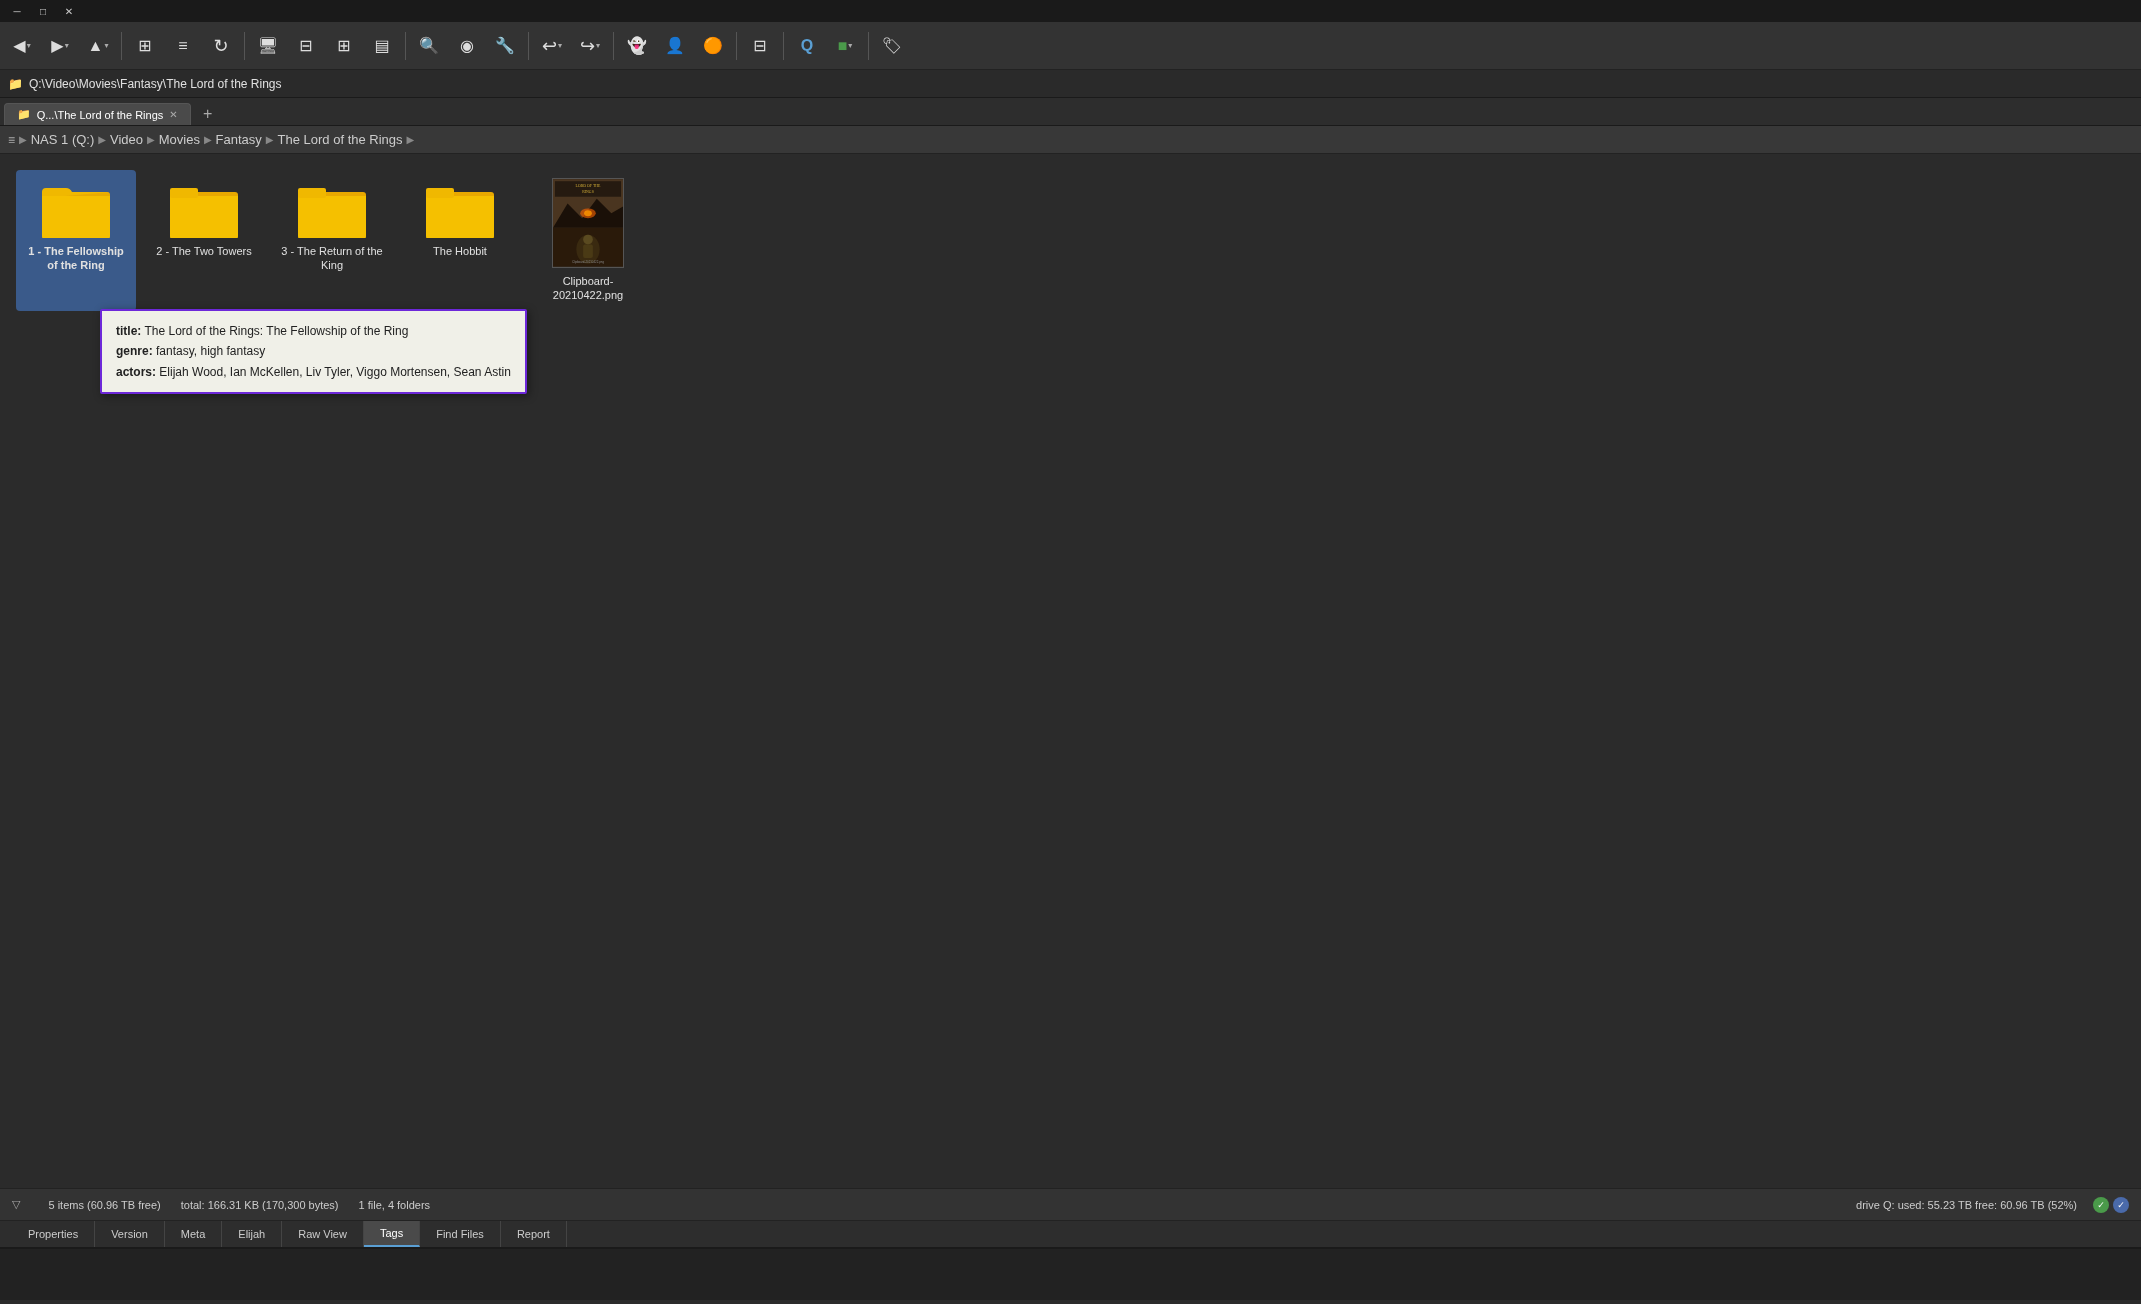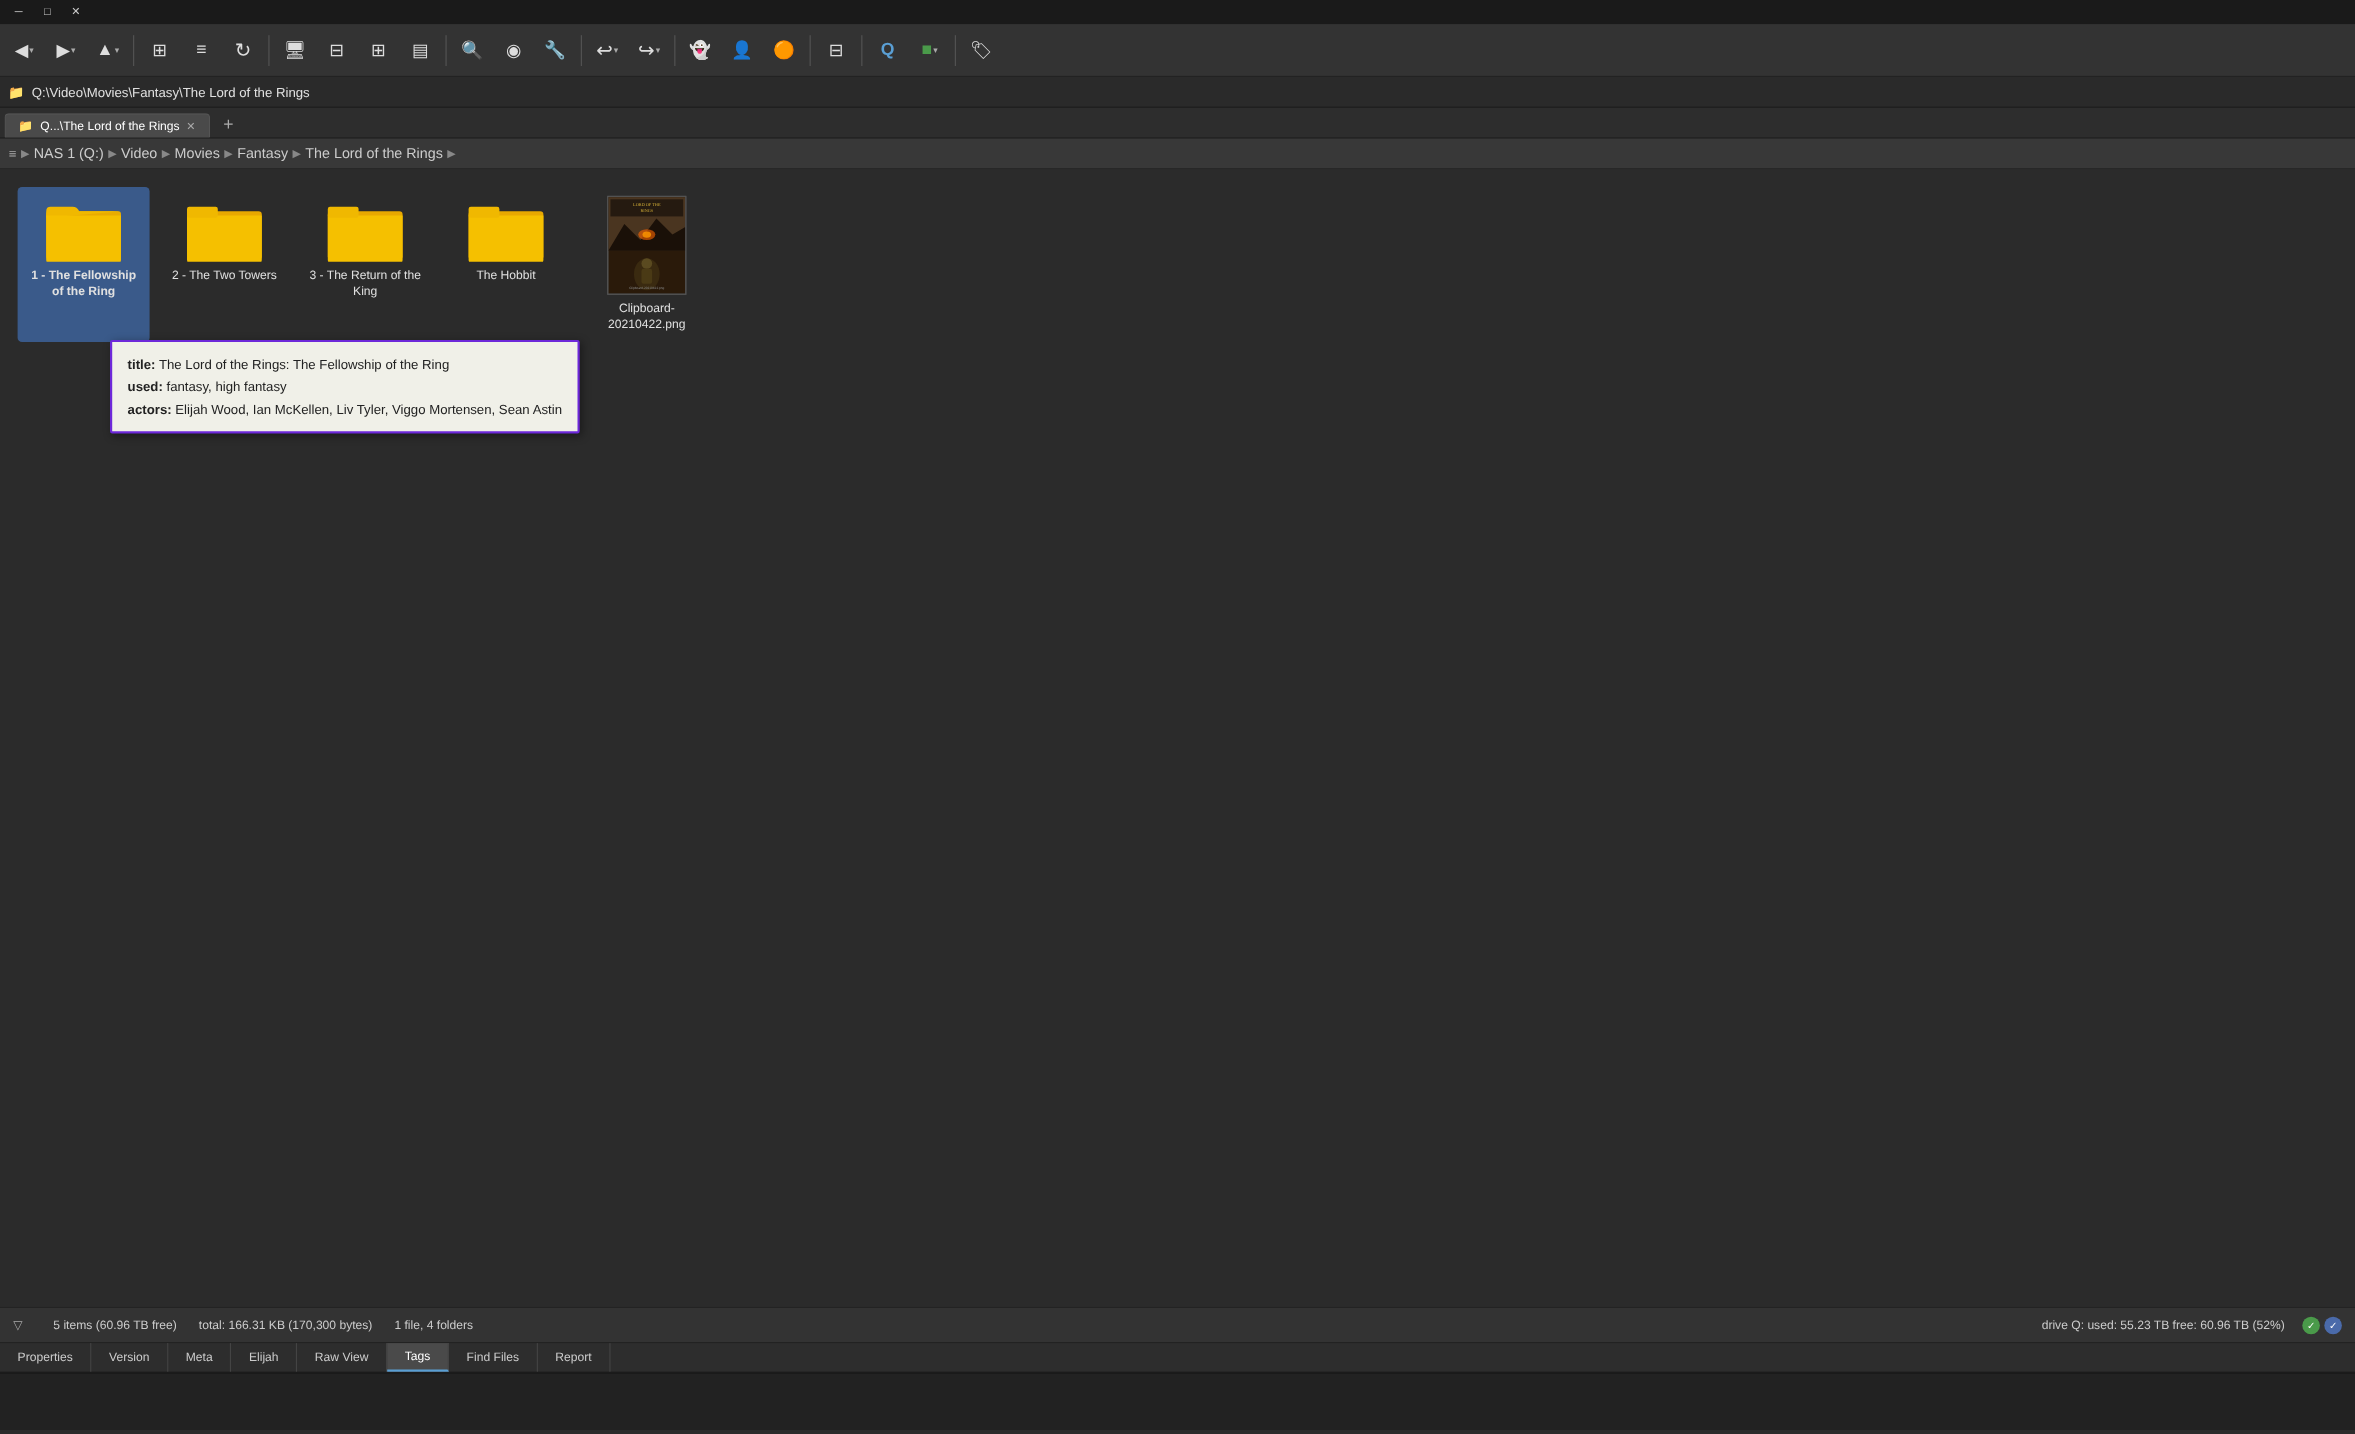--- a/index.html
+++ b/index.html
@@ -291,20 +291,21 @@
     }
 
     
     #bottom-tabs {
       background: #2d2d2d;
       height: 28px;
       display: flex;
       align-items: center;
       border-top: 1px solid #222;
       border-bottom: 1px solid #1a1a1a;
+      padding-left: 12px;
     }
     .btab {
       padding: 4px 16px;
       font-size: 11px;
       color: #ccc;
       cursor: pointer;
       border-right: 1px solid #444;
       height: 100%;
       display: flex;
       align-items: center;
@@ -532,21 +533,21 @@
         <rect x="31" y="67" width="10" height="14" rx="2" fill="#4a3a15"></rect>
 
         <text x="36" y="86" text-anchor="middle" font-size="3" fill="#888" font-family="sans-serif">Clipboard-20210422.png</text>
       </svg>
     </div>
     <div class="file-label">Clipboard-20210422.png</div>
   </div>
 
   <div id="tooltip-popup">
     <div><strong>title:</strong> The Lord of the Rings: The Fellowship of the Ring</div>
-    <div><strong>used:</strong> fantasy, high fantasy</div>
+    <div><strong>genre:</strong> fantasy, high fantasy</div>
     <div><strong>actors:</strong> Elijah Wood, Ian McKellen, Liv Tyler, Viggo Mortensen, Sean Astin</div>
   </div>
 
 </div>
 
 <div id="status-bar">
   <span class="status-filter-icon">▽</span>
   <span>5 items (60.96 TB free)</span>
   <span>total: 166.31 KB (170,300 bytes)</span>
   <span>1 file, 4 folders</span>

